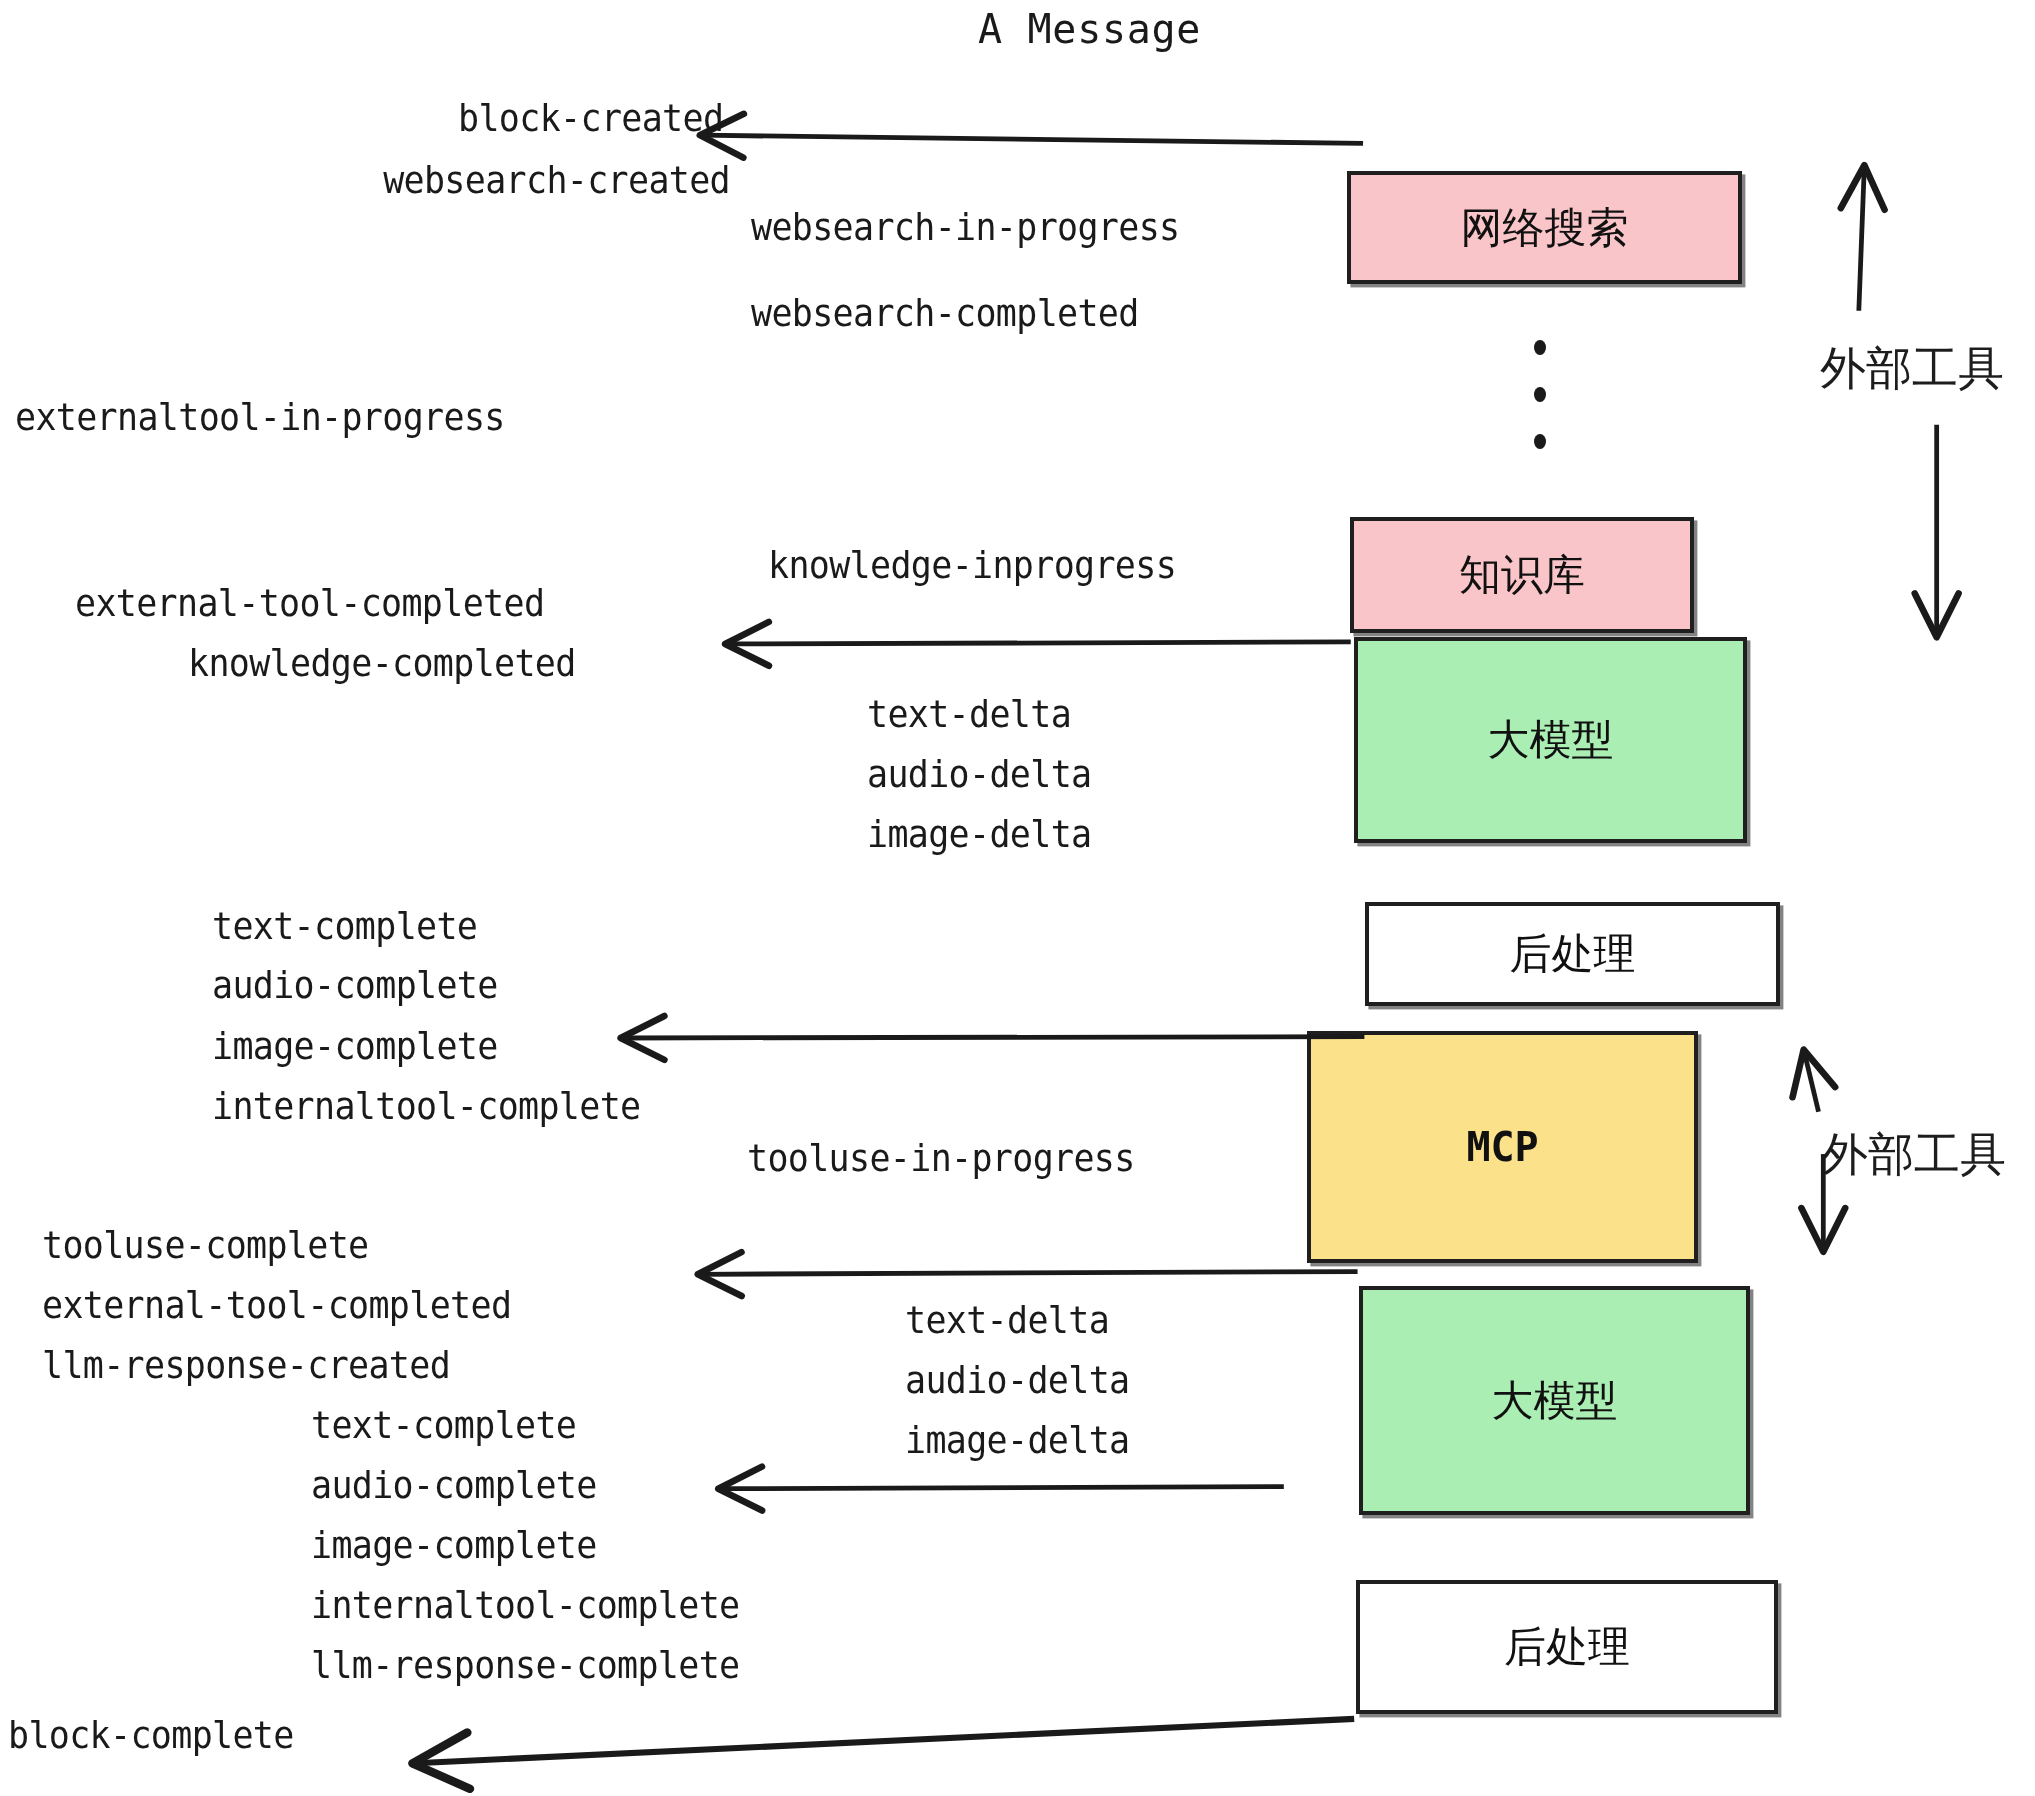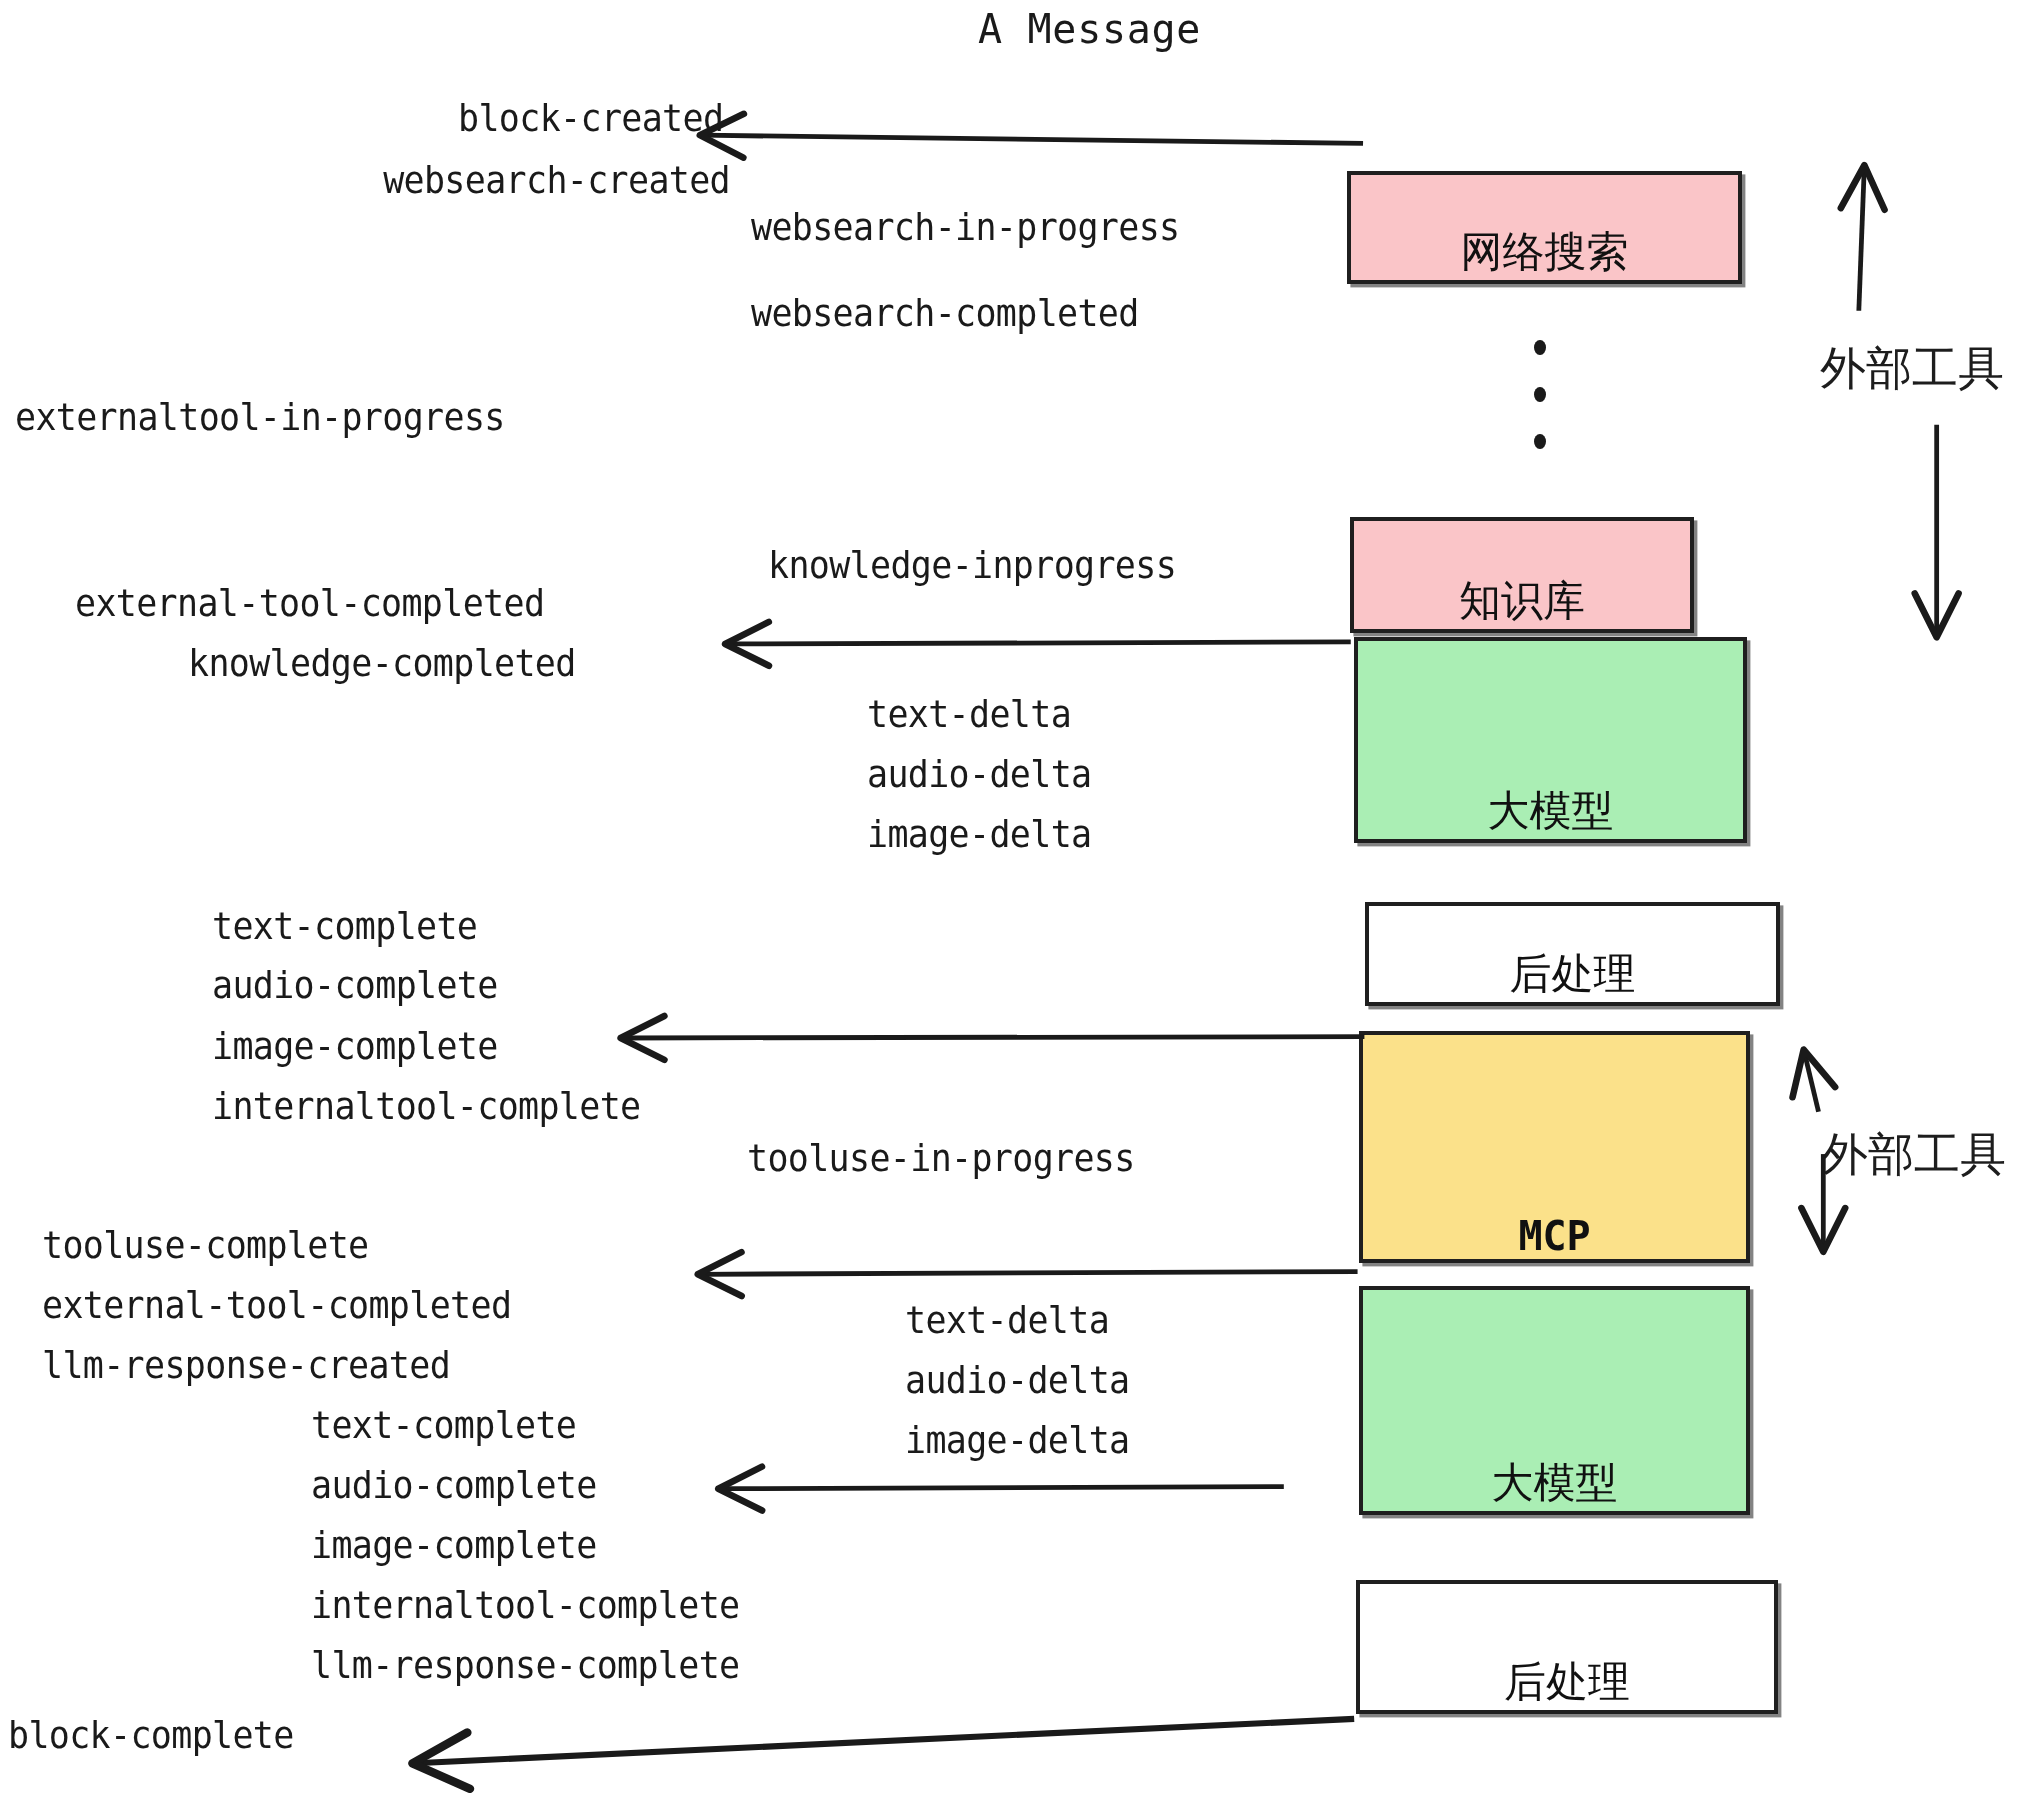--- a/index.html
+++ b/index.html
@@ -36,21 +36,21 @@
     color: #1a1a1a;
     font-family: "DejaVu Sans Mono", monospace;
     letter-spacing: 0.7px;
   }
 
   .box {
     position: absolute;
     box-sizing: border-box;
     border: 4.8px solid #1f1f1f;
     display: flex;
-    align-items: flex-end;
+    align-items: center;
     justify-content: center;
     font-family: "DejaVu Sans", sans-serif;
     font-size: 42px;
     color: #111111;
     box-shadow: 3.4px 3.4px 0 0 rgba(30,30,30,0.55);
   }
   .box.mono {
     font-family: "DejaVu Sans Mono", monospace;
     font-size: 40px;
     font-weight: bold;
@@ -110,21 +110,21 @@
   </div>
 
   <div class="box" style="left:1354px; top:637px; width:393px; height:206px; background:#aaeeb4;">
     <span>大模型</span>
   </div>
 
   <div class="box" style="left:1365px; top:902px; width:415px; height:104px; background:#ffffff;">
     <span>后处理</span>
   </div>
 
-  <div class="box mono" style="left:1359px; top:1031px; width:391px; height:232px; background:#fbe18a;">
+  <div class="box mono" style="left:1307px; top:1031px; width:391px; height:232px; background:#fbe18a;">
     <span>MCP</span>
   </div>
 
   <div class="box" style="left:1359px; top:1286px; width:391px; height:229px; background:#aaeeb4;">
     <span>大模型</span>
   </div>
 
   <div class="box" style="left:1356px; top:1580px; width:422px; height:134px; background:#ffffff;">
     <span>后处理</span>
   </div>

